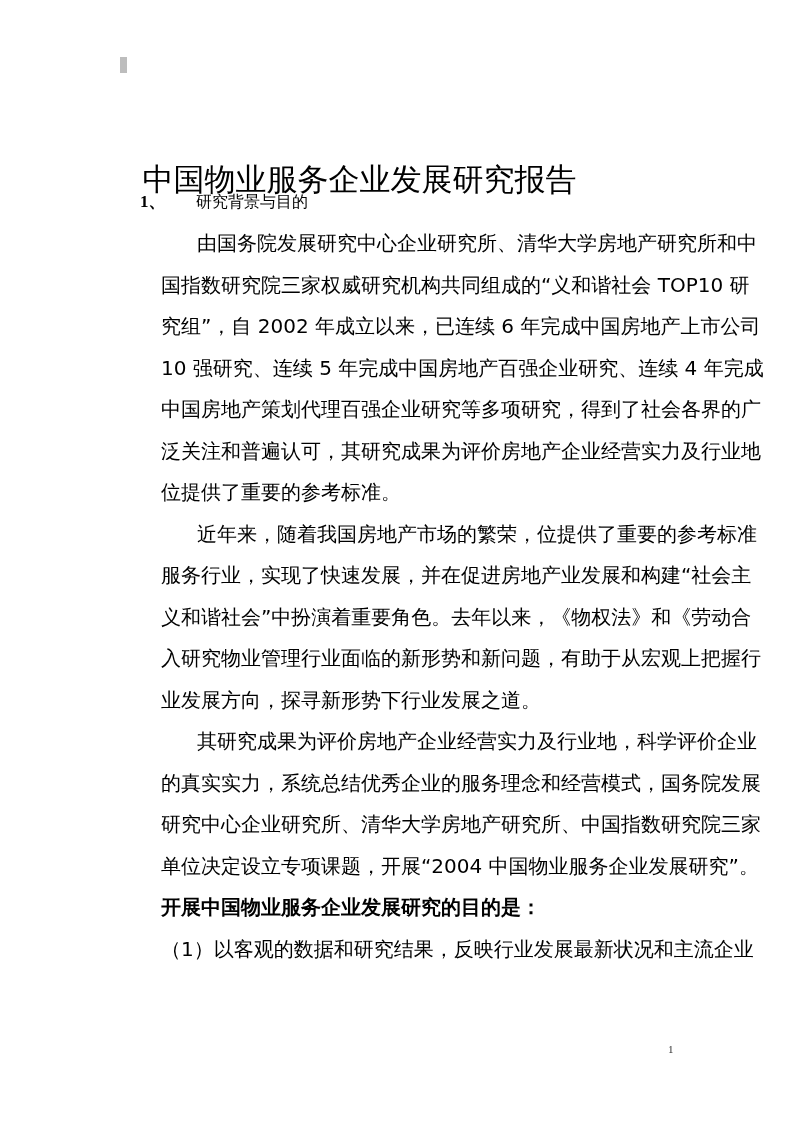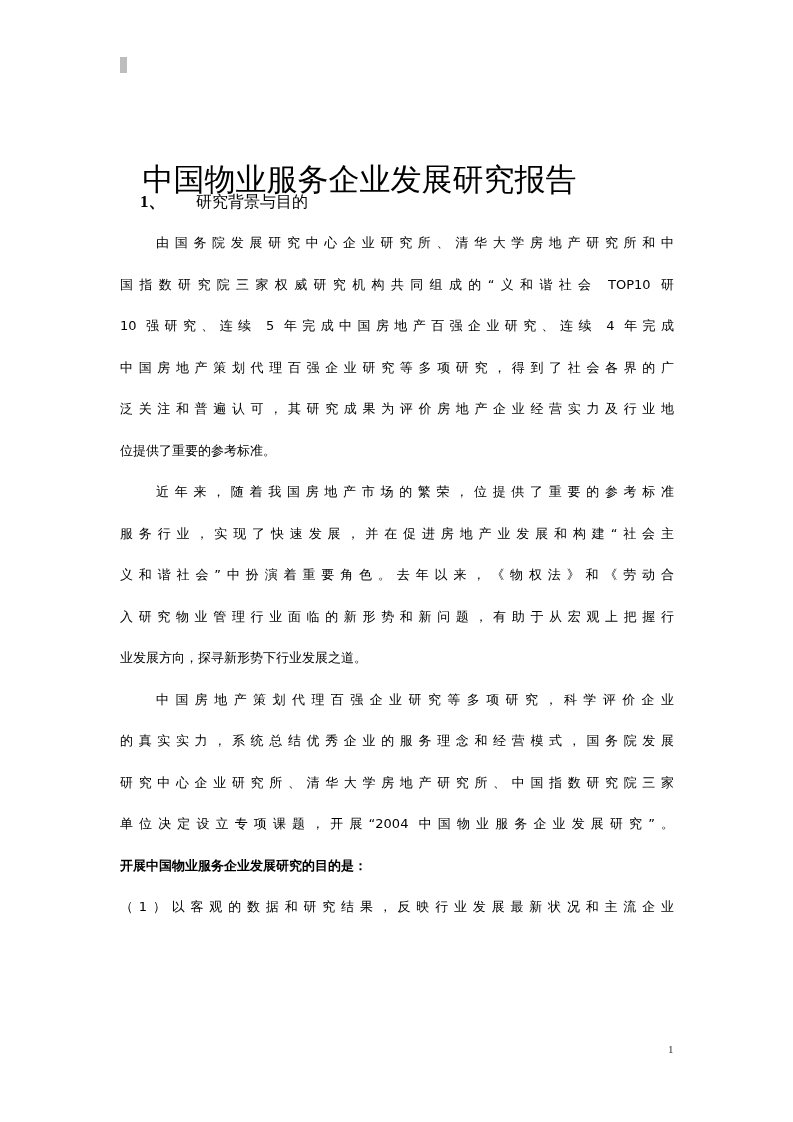--- a/index.html
+++ b/index.html
@@ -5,51 +5,52 @@
   html, body { margin: 0; padding: 0; background: #ffffff; }
   body { width: 793px; height: 1122px; position: relative; overflow: hidden;
          font-family: "DejaVu Serif", "Liberation Serif", serif; color: #000; }
   .marker { position: absolute; left: 120px; top: 57px; width: 7px; height: 16px; background: #bdbdbd; }
   .title { position: absolute; left: 0; width: 719px; top: 136px; text-align: center;
            font-size: 31px; letter-spacing: 0px; line-height: 44px; font-family: "DejaVu Sans", sans-serif; font-weight: normal; }
   .heading { position: absolute; left: 120px; top: 188px; font-size: 17px; line-height: 26px; font-weight: bold; margin-left: 20px; }
   .heading .num { font-family: "Liberation Serif", serif; font-weight: bold; display: inline-block; width: 56px; }
   .heading .txt { font-family: "DejaVu Sans", sans-serif; font-weight: normal; font-size: 16px; }
   .body { position: absolute; left: 120px; top: 226px; width: 554px; }
-  .line { height: 41.5px; line-height: 34px; font-size: 13px; white-space: nowrap;
-          text-align: justify; text-align-last: justify; font-family: "DejaVu Sans", sans-serif; }
+  .line { height: 41.5px; line-height: 34px; font-size: 20px; white-space: nowrap;
+          text-align: justify; text-align-last: justify; font-family: "DejaVu Sans", sans-serif; margin-left: 41px; }
   .line.last { text-align-last: left; }
   .line.indent { padding-left: 36px; }
   .line.bold { font-weight: bold; text-align-last: left; }
   .pagenum { position: absolute; left: 668px; top: 1043px; font-size: 11px; font-family: "Liberation Serif", serif; color: #333; }
 </style>
 </head>
 <body>
 
 <div class="marker"></div>
 
 <h1 class="title">中国物业服务企业发展研究报告</h1>
 
 <div class="heading">
   <span class="num">1、</span><span class="txt">研究背景与目的</span>
 </div>
 
 <div class="body" id="body">
     <div class="line indent">由国务院发展研究中心企业研究所、清华大学房地产研究所和中</div>
     <div class="line">国指数研究院三家权威研究机构共同组成的“义和谐社会 TOP10 研</div>
+    <div class="line">究组”，自 2002 年成立以来，已连续 6 年完成中国房地产上市公司</div>
     <div class="line">10 强研究、连续 5 年完成中国房地产百强企业研究、连续 4 年完成</div>
     <div class="line">中国房地产策划代理百强企业研究等多项研究，得到了社会各界的广</div>
     <div class="line">泛关注和普遍认可，其研究成果为评价房地产企业经营实力及行业地</div>
     <div class="line last">位提供了重要的参考标准。</div>
     <div class="line indent">近年来，随着我国房地产市场的繁荣，位提供了重要的参考标准</div>
     <div class="line">服务行业，实现了快速发展，并在促进房地产业发展和构建“社会主</div>
     <div class="line">义和谐社会”中扮演着重要角色。去年以来，《物权法》和《劳动合</div>
     <div class="line">入研究物业管理行业面临的新形势和新问题，有助于从宏观上把握行</div>
     <div class="line last">业发展方向，探寻新形势下行业发展之道。</div>
-    <div class="line indent">中国房地产策划代理百强企业研究等多项研究，科学评价企业</div>
+    <div class="line indent">其研究成果为评价房地产企业经营实力及行业地，科学评价企业</div>
     <div class="line">的真实实力，系统总结优秀企业的服务理念和经营模式，国务院发展</div>
     <div class="line">研究中心企业研究所、清华大学房地产研究所、中国指数研究院三家</div>
     <div class="line">单位决定设立专项课题，开展“2004 中国物业服务企业发展研究”。</div>
     <div class="line last bold">开展中国物业服务企业发展研究的目的是：</div>
     <div class="line">（1）以客观的数据和研究结果，反映行业发展最新状况和主流企业</div>
   </div>
 
 <div class="pagenum">1</div>
 
 </body></html>

